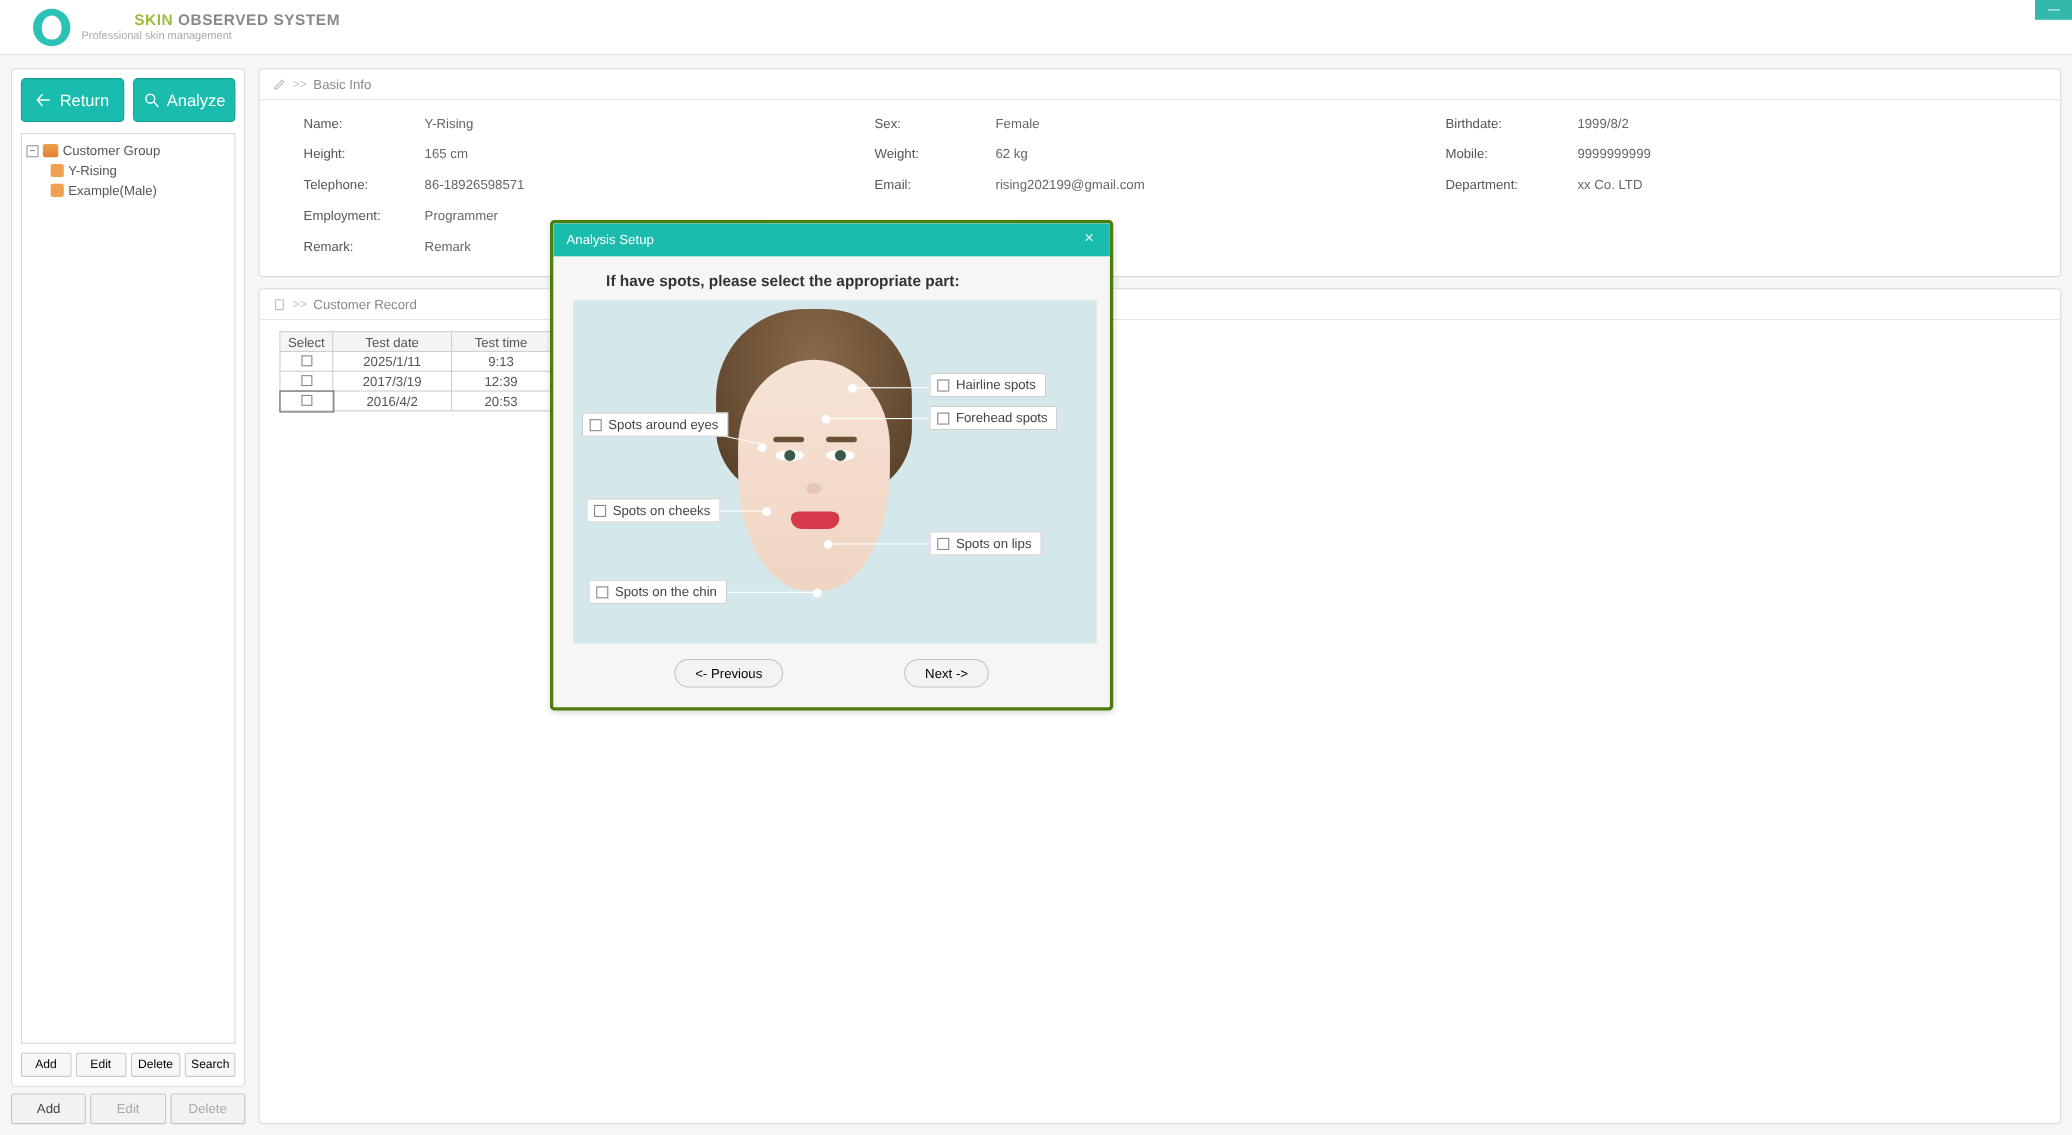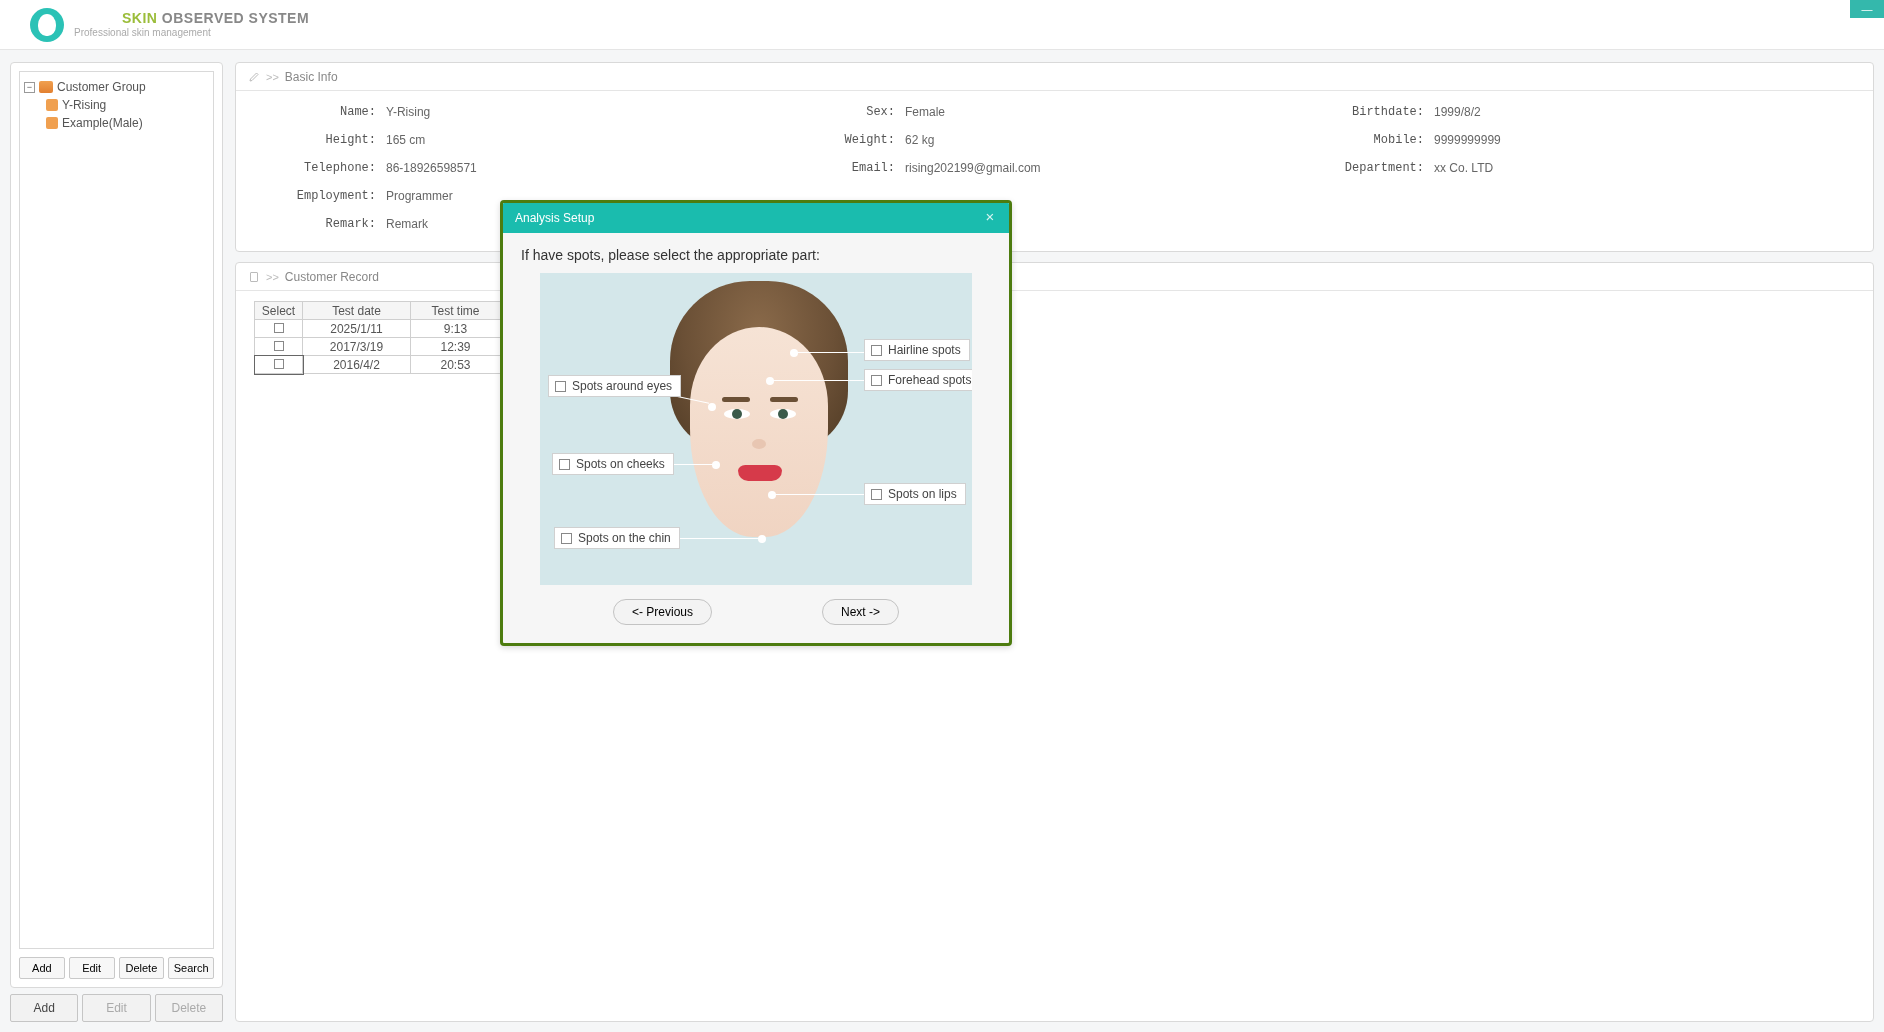--- a/index.html
+++ b/index.html
@@ -31,39 +31,39 @@
 .toolbar-small button { flex: 1; height: 22px; font-size: 11px; background: #f7f7f7; border: 1px solid #c9c9c9; border-radius: 2px; cursor: pointer; }
 .toolbar-bottom { display: flex; gap: 4px; margin-top: 6px; }
 .toolbar-bottom button { flex: 1; height: 28px; font-size: 12px; background: #f2f2f2; border: 1px solid #c5c5c5; border-radius: 2px; cursor: pointer; color: #444; }
 .toolbar-bottom button.disabled { color: #aaa; }
 .rightpanel { flex: 1; display: flex; flex-direction: column; gap: 10px; }
 .card { background: #fff; border: 1px solid #d9d9d9; border-radius: 4px; }
 .card-header { height: 28px; border-bottom: 1px solid #e5e5e5; display: flex; align-items: center; padding: 0 12px; font-size: 12px; color: #888; gap: 6px; }
 .chev { color: #bbb; font-size: 11px; }
 .basic-body { padding: 14px 40px 20px 40px; display: grid; grid-template-columns: repeat(3, 1fr); row-gap: 14px; }
 .field { display: flex; font-size: 12px; color: #666; }
-.field-label { width: 100px; text-align: right; margin-right: 10px; color: #555; font-family: Liberation Mono, monospace; }
+.field-label { width: 100px; margin-right: 10px; color: #555; }
 .field-label.wide { width: 110px; }
 .record-body { padding: 10px 18px 18px 18px; flex: 1; }
 .rectable { border-collapse: collapse; font-size: 12px; color: #555; }
 .rectable th, .rectable td { border: 1px solid #cfcfcf; height: 18px; text-align: center; }
 .rectable th { background: #f5f5f5; font-weight: 400; }
 .rectable .col-sel { width: 48px; }
 .rectable .col-date { width: 108px; }
 .rectable .col-time { width: 90px; }
 .record-card { flex: 1; display: flex; flex-direction: column; }
 .bottom-actions { height: 40px; background: #fff; border: 1px solid #d9d9d9; border-radius: 4px; display: flex; align-items: center; padding: 0 30px; gap: 30px; }
 .bottom-actions .flexspace { flex: 1; }
 .actbtn { height: 26px; padding: 0 24px; font-size: 12px; background: #f5f5f5; border: 1px solid #c9c9c9; border-radius: 3px; cursor: pointer; color: #444; }
 .modal { position: absolute; left: 500px; top: 200px; width: 512px; background: #f6f6f6; border: 3px solid #4d7c0f; border-radius: 4px; box-shadow: 0 2px 6px rgba(0,0,0,0.15); overflow: hidden; }
 .modal-title { height: 30px; background: #1abcae; color: #fff; display: flex; align-items: center; padding: 0 12px; font-size: 12px; position: relative; }
 .modal-close { position: absolute; right: 10px; top: 6px; width: 18px; height: 18px; color: #d9f5f2; font-size: 15px; cursor: pointer; text-align: center; line-height: 16px; }
 .modal-body { padding: 14px 18px 18px 18px; }
-.modal-prompt { font-size: 14px; font-weight: 400; color: #333; margin-bottom: 10px; }
-.face-area { width: 432px; height: 312px; background: #d4e7ea; position: relative; margin: 0 auto; overflow: hidden; padding-left: 28px; }
+.modal-prompt { font-size: 14px; font-weight: 700; color: #333; margin-bottom: 10px; margin-left: 30px; }
+.face-area { width: 476px; height: 312px; background: #d4e7ea; position: relative; margin: 0 auto; overflow: hidden; padding-left: 28px; }
 .face-head { position: absolute; left: 130px; top: 8px; width: 178px; height: 300px; }
 .hair { position: absolute; top: 0; left: 0; width: 178px; height: 170px; background: radial-gradient(ellipse at 50% 30%, #8a6a4a 0%, #6b5036 60%, #4f3a24 100%); border-radius: 80px 80px 60px 60px; }
 .faceskin { position: absolute; top: 46px; left: 20px; width: 138px; height: 210px; background: linear-gradient(#f6e3d5,#f0d4c2); border-radius: 70px 70px 64px 64px / 80px 80px 110px 110px; }
 .eye { position: absolute; width: 26px; height: 10px; background: #fff; border-radius: 50%; top: 128px; }
 .eye.l { left: 54px; } .eye.r { left: 100px; }
 .iris { position: absolute; width: 10px; height: 10px; background: #3a5a4a; border-radius: 50%; top: 0; left: 8px; }
 .brow { position: absolute; width: 28px; height: 5px; background: #6b5036; border-radius: 3px; top: 116px; }
 .brow.l { left: 52px; } .brow.r { left: 100px; }
 .nose { position: absolute; top: 158px; left: 82px; width: 14px; height: 10px; background: #e8c6b2; border-radius: 50%; }
 .lips { position: absolute; top: 184px; left: 68px; width: 44px; height: 16px; background: #d63a4a; border-radius: 10px 10px 14px 14px / 8px 8px 14px 14px; }
@@ -86,20 +86,35 @@
     <div class="logo-sub">Professional skin management</div>
   </div>
   <div class="wincontrols">
     <div class="winbtn min">—</div>
   </div>
 </div>
 
 <div class="content">
   <div class="leftpanel">
     <div class="leftcard">
+      <div class="btnrow">
+        <div class="primbtn">
+          <svg viewBox="0 0 24 24" fill="none" stroke="#fff" stroke-width="2">
+              <path d="M10 4 L3 12 L10 20 M3 12 H20"></path>
+            </svg>
+          <span>Return</span>
+        </div>
+        <div class="primbtn">
+          <svg viewBox="0 0 24 24" fill="none" stroke="#fff" stroke-width="2">
+              <circle cx="10" cy="10" r="6"></circle>
+              <path d="M15 15 L21 21"></path>
+            </svg>
+          <span>Analyze</span>
+        </div>
+      </div>
       <div class="tree">
         <div class="tree-node">
           <div class="tree-exp">−</div>
           <div class="group-ico"></div>
           <span>Customer Group</span>
         </div>
         <div class="tree-node tree-child">
           <div class="person-ico"></div>
           <span>Y-Rising</span>
         </div>

